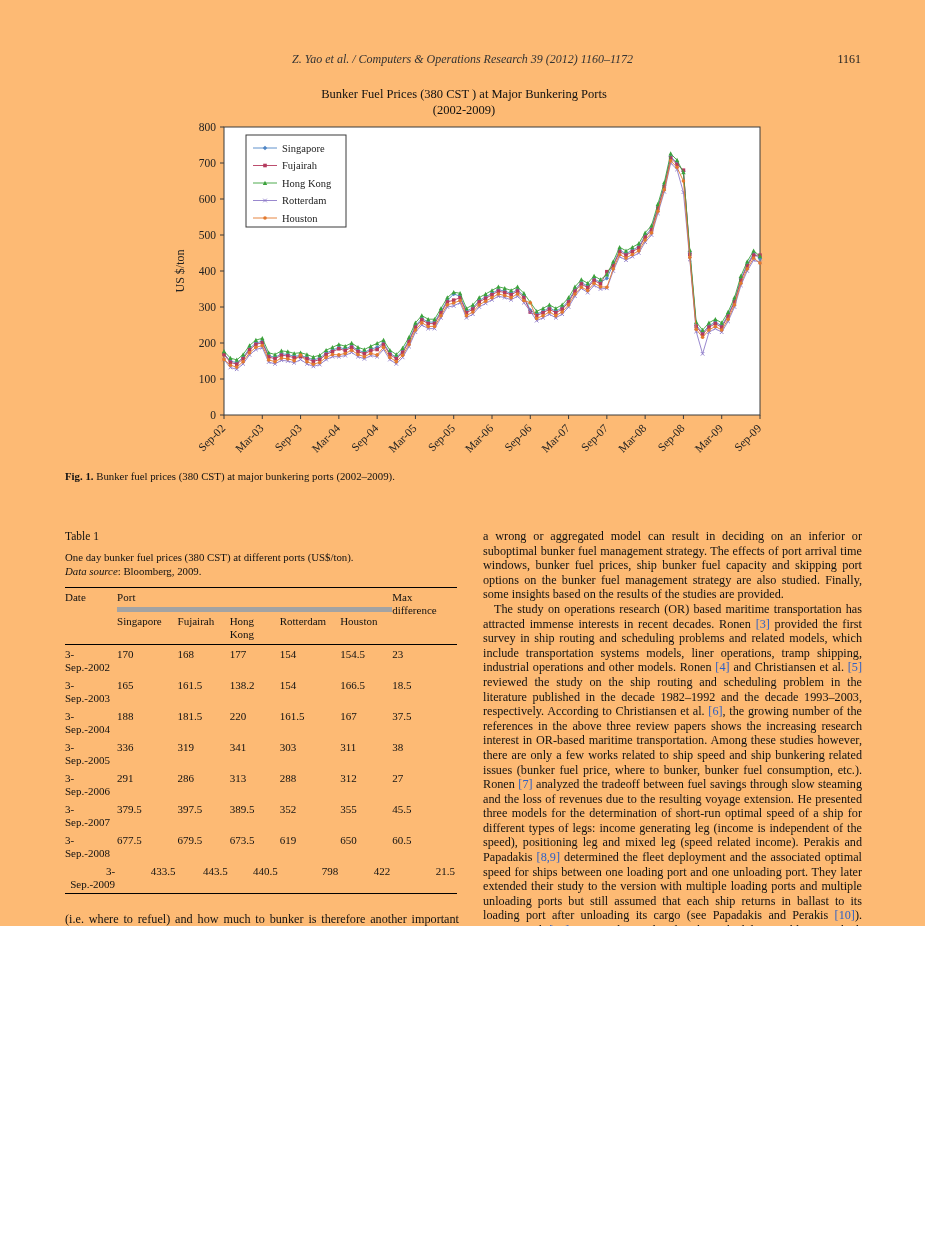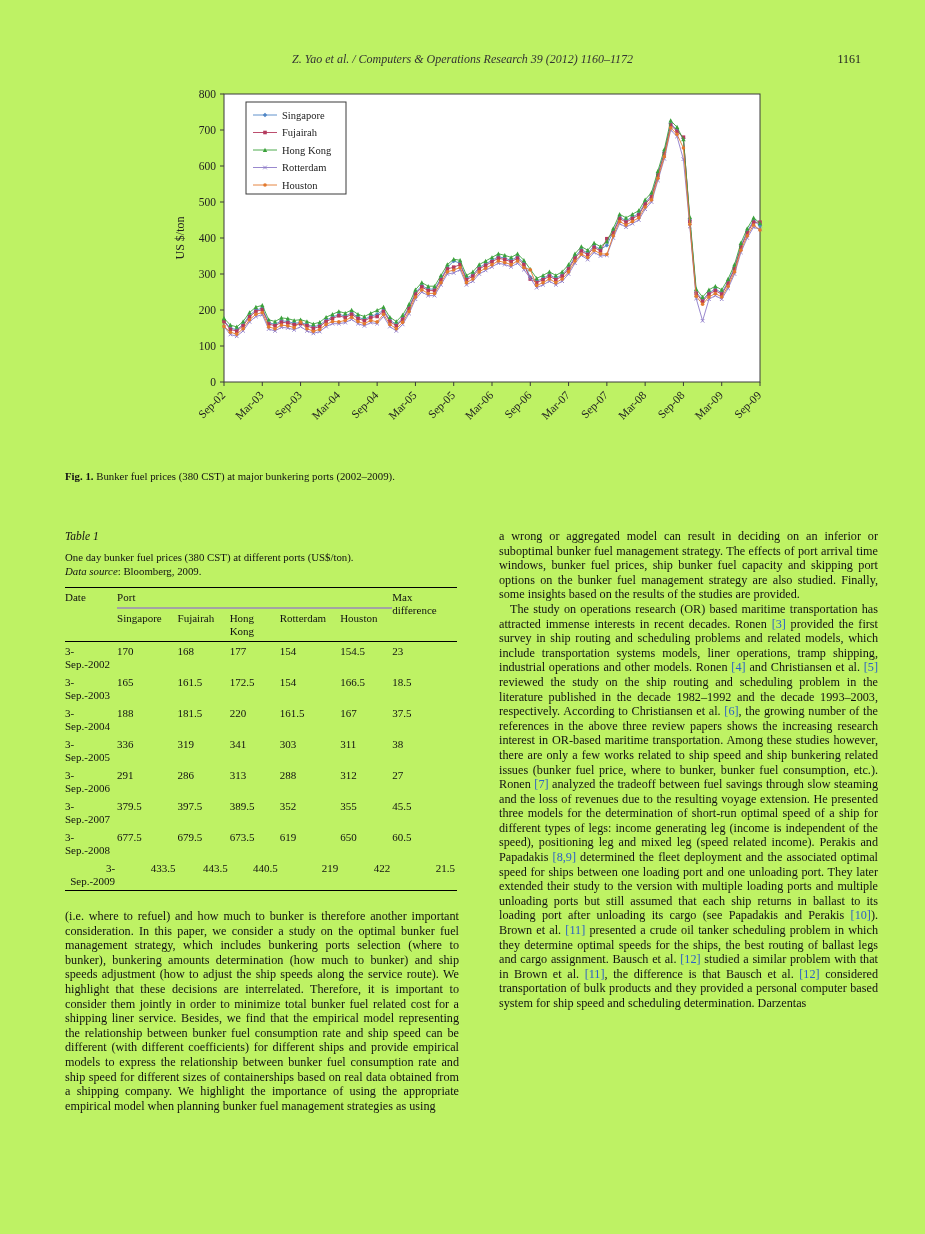--- a/index.html
+++ b/index.html
@@ -1,59 +1,63 @@
 <!DOCTYPE html>
 <html><head>
 <meta charset="utf-8">
 <style>
   html,body{margin:0;padding:0;background:#fff;}
-  .page{position:relative;width:925px;height:1234px;background:#bef264;overflow:hidden;
+  .page{position:relative;width:925px;height:926px;background:#fdba74;overflow:hidden;
         font-family:"Liberation Serif",serif;color:#111;}
   .running-title{position:absolute;top:52px;left:0;right:0;text-align:center;
         font-style:italic;font-size:12px;color:#333;}
   .page-number{position:absolute;top:52px;right:64px;font-size:12px;color:#222;}
 
   .figure{position:absolute;top:86px;left:158px;width:612px;}
   .chart-title{text-align:center;font-size:12.5px;line-height:16px;color:#111;margin-bottom:1px;}
   #chart-svg{display:block;}
   #chart-svg text{font-family:"Liberation Serif",serif;fill:#222;}
 
   .fig-caption{position:absolute;top:469px;left:65px;width:540px;font-size:10.8px;line-height:14px;color:#111;}
   .bold{font-weight:bold;text-align:right;}
   .italic{font-style:italic;}
 
   .col-left{position:absolute;top:530px;left:65px;width:394px;}
-  .col-right{position:absolute;top:529px;left:483px;width:379px;margin-left:16px;}
-
-  .table-label{font-size:11.5px;margin-bottom:9px;font-style:italic;}
+  .col-right{position:absolute;top:529px;left:483px;width:379px;}
+
+  .table-label{font-size:11.5px;margin-bottom:9px;}
   .table-caption{font-size:10.8px;line-height:13.5px;}
 
   table.data{border-collapse:collapse;table-layout:fixed;width:392px;margin-top:9px;
         font-size:11px;line-height:13px;border-top:1px solid #000;}
   table.data th{font-weight:normal;text-align:left;vertical-align:top;padding:3px 2px 3px 0;}
   table.data td{text-align:left;vertical-align:top;padding:3px 2px 2px 0;}
-  .port-span{border-bottom:2px solid #a3a3a3;}
+  .port-span{border-bottom:5px solid #a3a3a3;}
   .rule-bottom{border-bottom:1px solid #000;margin-top:9px;}
   table.data tbody tr:last-child td{border-bottom:1px solid #000;text-align:right;}
 
   p.body{font-size:12.2px;line-height:14.6px;text-align:justify;margin:0;color:#111;}
   .col-left p.body{margin-top:18px;}
   .col-right p.body{margin:0;}
   p.indent{text-indent:11px;}
   .ref{color:#2b5fc7;}
 </style>
 </head>
 <body>
 
 <div class="page">
 
   <div class="running-title">Z. Yao et al. / Computers &amp; Operations Research 39 (2012) 1160–1172</div>
   <div class="page-number">1161</div>
 
   <div class="figure">
+    <div class="chart-title">
+      <div>Bunker Fuel Prices (380 CST ) at Major Bunkering Ports</div>
+      <div>(2002-2009)</div>
+    </div>
     <svg id="chart-svg" width="612" height="352" viewBox="0 0 612 352">
         <rect x="66" y="8" width="536" height="288" fill="#fff" stroke="#3a3a3a" stroke-width="1"></rect>
         <line x1="62" y1="296" x2="66" y2="296" stroke="#3a3a3a" stroke-width="1"></line>
         <text x="58" y="300" text-anchor="end" font-size="11.5">0</text>
         <line x1="62" y1="260" x2="66" y2="260" stroke="#3a3a3a" stroke-width="1"></line>
         <text x="58" y="264" text-anchor="end" font-size="11.5">100</text>
         <line x1="62" y1="224" x2="66" y2="224" stroke="#3a3a3a" stroke-width="1"></line>
         <text x="58" y="228" text-anchor="end" font-size="11.5">200</text>
         <line x1="62" y1="188" x2="66" y2="188" stroke="#3a3a3a" stroke-width="1"></line>
         <text x="58" y="192" text-anchor="end" font-size="11.5">300</text>
@@ -677,21 +681,21 @@
               <td>168</td>
               <td>177</td>
               <td>154</td>
               <td>154.5</td>
               <td>23</td>
             </tr>
             <tr>
               <td>3-Sep.-2003</td>
               <td>165</td>
               <td>161.5</td>
-              <td>172.5</td>
+              <td>138.2</td>
               <td>154</td>
               <td>166.5</td>
               <td>18.5</td>
             </tr>
             <tr>
               <td>3-Sep.-2004</td>
               <td>188</td>
               <td>181.5</td>
               <td>220</td>
               <td>161.5</td>
@@ -732,21 +736,21 @@
               <td>673.5</td>
               <td>619</td>
               <td>650</td>
               <td>60.5</td>
             </tr>
             <tr>
               <td>3-Sep.-2009</td>
               <td>433.5</td>
               <td>443.5</td>
               <td>440.5</td>
-              <td>219</td>
+              <td>798</td>
               <td>422</td>
               <td>21.5</td>
             </tr>
           </tbody>
       </table>
     </div>
     <p class="body">(i.e. where to refuel) and how much to bunker is therefore another important consideration. In this paper, we consider a study on the optimal bunker fuel management strategy, which includes bunkering ports selection (where to bunker), bunkering amounts determination (how much to bunker) and ship speeds adjustment (how to adjust the ship speeds along the service route). We highlight that these decisions are interrelated. Therefore, it is important to consider them jointly in order to minimize total bunker fuel related cost for a shipping liner service. Besides, we find that the empirical model representing the relationship between bunker fuel consumption rate and ship speed can be different (with different coefficients) for different ships and provide empirical models to express the relationship between bunker fuel consumption rate and ship speed for different sizes of containerships based on real data obtained from a shipping company. We highlight the importance of using the appropriate empirical model when planning bunker fuel management strategies as using</p>
   </div>
 
   <div class="col-right">

